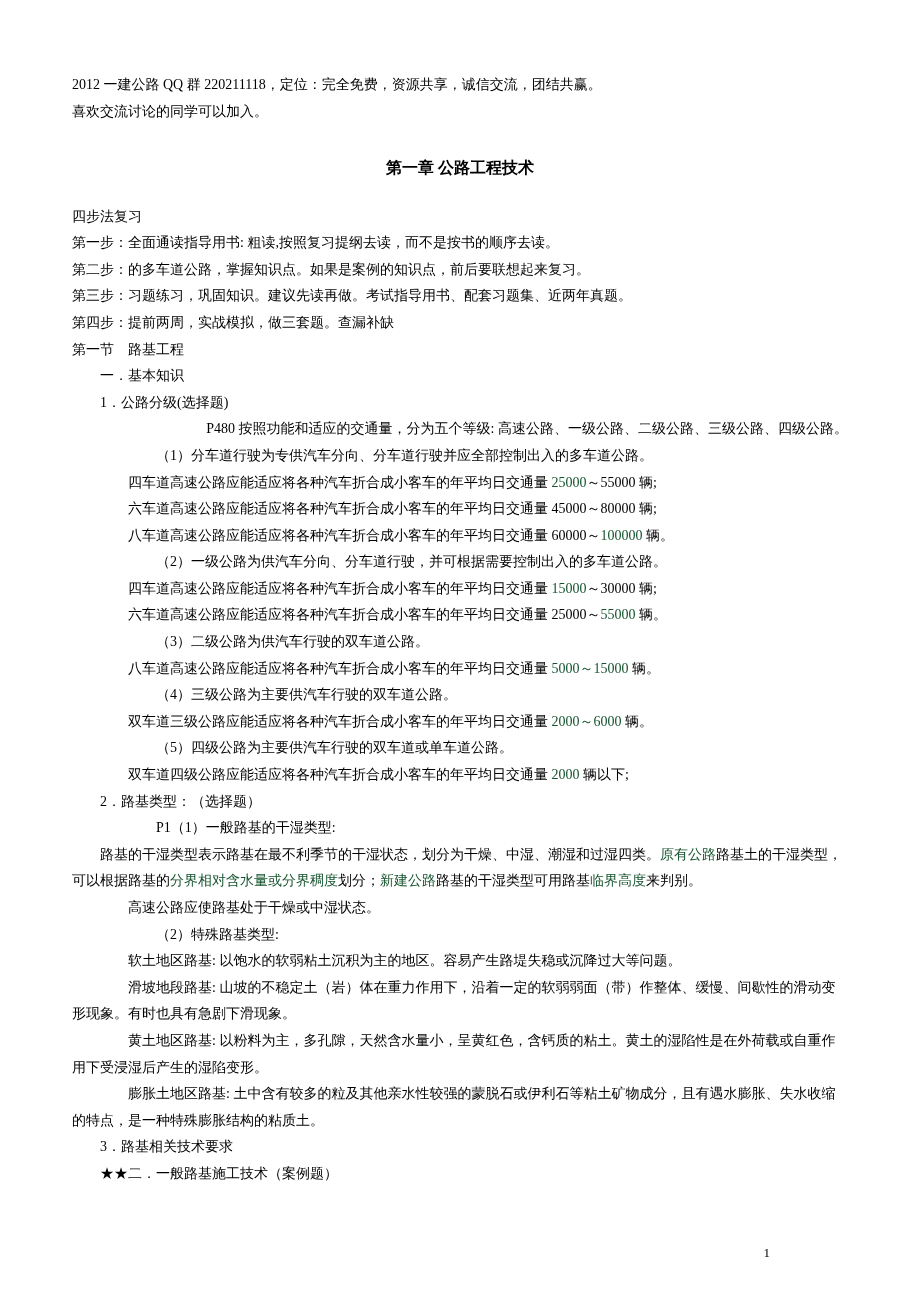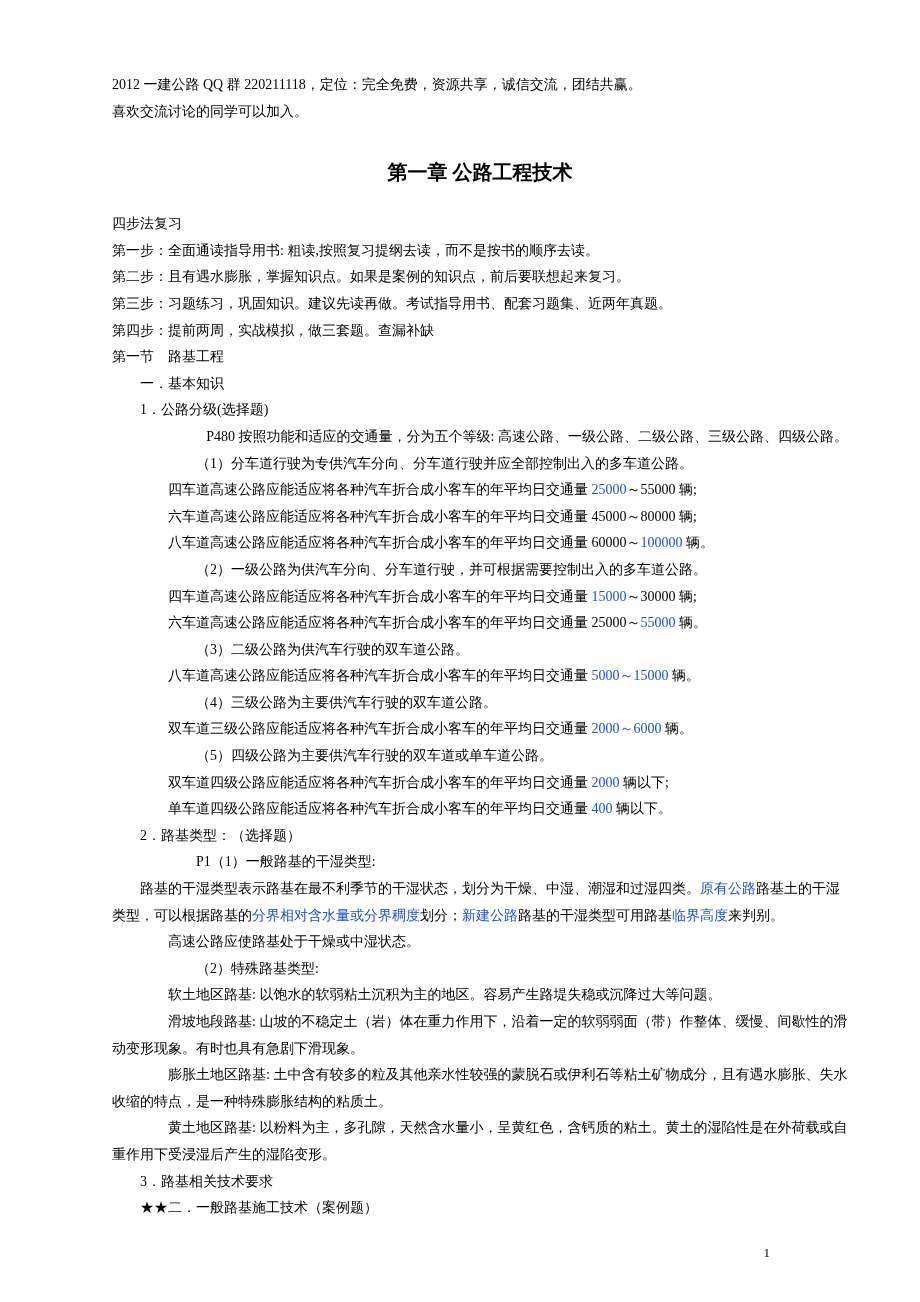--- a/index.html
+++ b/index.html
@@ -11,67 +11,66 @@
       color: #000;
       background: #fff;
       width: 776px;
     }
     .intro {
       margin-bottom: 28px;
     }
     .chapter-title {
       text-align: center;
       font-weight: bold;
-      font-size: 20px;
+      font-size: 16px;
       margin: 10px 0 20px 0;
     }
     .bold {
       font-weight: normal;
     }
     .blue {
-      color: #1d4ed8;
+      color: #14532d;
       font-family: Liberation Serif, serif;
     }
     .indent-1 {
       padding-left: 28px;
     }
     .indent-2 {
       padding-left: 56px;
     }
     .indent-3 {
       padding-left: 84px;
     }
     .page-num {
       position: absolute;
       bottom: 36px;
       right: 78px;
       font-size: 13px;
     }
     .page-wrap {
       position: relative;
       min-height: 1230px;
-      margin-left: 40px;
     }
   </style>
 </head>
 <body>
 
 <div class="page-wrap">
 
   <div class="intro">
     <div>2012 一建公路 QQ 群 220211118，定位：完全免费，资源共享，诚信交流，团结共赢。</div>
     <div>喜欢交流讨论的同学可以加入。</div>
   </div>
 
   <div class="chapter-title">第一章 公路工程技术</div>
 
   <div>
     <div class="bold">四步法复习</div>
     <div><span class="bold">第一步：全面通读指导用书: </span><span>粗读,按照复习提纲去读，而不是按书的顺序去读。</span></div>
-    <div><span class="bold">第二步：且有遇水膨胀，掌握知识点。</span><span>如果是案例的知识点，前后要联想起来复习。</span></div>
+    <div><span class="bold">第二步：的多车道公路，掌握知识点。</span><span>如果是案例的知识点，前后要联想起来复习。</span></div>
     <div><span class="bold">第三步：习题练习，巩固知识。</span><span>建议先读再做。考试指导用书、配套习题集、近两年真题。</span></div>
     <div><span class="bold">第四步：提前两周，实战模拟，做三套题。</span><span>查漏补缺</span></div>
   </div>
 
   <div class="bold">第一节　路基工程</div>
 
   <div class="indent-1 bold">一．基本知识</div>
 
   <div class="indent-1 bold">1．公路分级(选择题)</div>
   <div style="padding-left:84px; text-indent:-84px; margin-left:0;text-align:right;">
@@ -88,35 +87,34 @@
   <div class="indent-2"><span>六车道高速公路应能适应将各种汽车折合成小客车的年平均日交通量 25000～</span><span class="blue">55000</span><span> 辆。</span></div>
 
   <div class="indent-3"><span>（3）</span><span class="bold">二级公路</span><span>为供汽车行驶的双车道公路。</span></div>
   <div class="indent-2"><span>八车道高速公路应能适应将各种汽车折合成小客车的年平均日交通量 </span><span class="blue">5000～15000</span><span> 辆。</span></div>
 
   <div class="indent-3"><span>（4）</span><span class="bold">三级公路</span><span>为主要供汽车行驶的双车道公路。</span></div>
   <div class="indent-2"><span>双车道三级公路应能适应将各种汽车折合成小客车的年平均日交通量 </span><span class="blue">2000～6000</span><span> 辆。</span></div>
 
   <div class="indent-3"><span>（5）</span><span class="bold">四级公路</span><span>为主要供汽车行驶的双车道或单车道公路。</span></div>
   <div class="indent-2"><span>双车道四级公路应能适应将各种汽车折合成小客车的年平均日交通量 </span><span class="blue">2000</span><span> 辆以下;</span></div>
-  <div class="indent-2"><span>单车道四级公路应能适应将各种汽车折合成小客车的年平均日交通量 </span><span class="blue">400</span><span> 辆以下。</span></div>
 
   <div class="indent-1 bold">2．路基类型：（选择题）</div>
   <div class="indent-3">P1（1）一般路基的干湿类型:</div>
 
   <div style="text-indent:28px;">
     <span>路基的干湿类型表示路基在</span><span class="bold">最不利季节</span><span>的干湿状态，划分为</span><span class="bold">干燥、中湿、潮湿和过湿</span><span>四类。</span><span class="blue">原有公路</span><span>路基土的干湿类型，可以根据路基的</span><span class="blue">分界相对含水量或分界稠度</span><span>划分；</span><span class="blue">新建公路</span><span>路基的干湿类型可用路基</span><span class="blue">临界高度</span><span>来判别。</span>
   </div>
 
   <div class="indent-2"><span>高速公路应使路基处于</span><span class="bold">干燥</span><span>或</span><span class="bold">中湿</span><span>状态。</span></div>
 
   <div class="indent-3">（2）特殊路基类型:</div>
 
   <div style="text-indent:56px;"><span>软土地区路基: 以饱水的软弱粘土沉积为主的地区。容易产生路堤失稳或沉降过大等问题。</span></div>
   <div style="text-indent:56px;"><span>滑坡地段路基: 山坡的不稳定土（岩）体在重力作用下，沿着一定的软弱弱面（带）作整体、缓慢、间歇性的滑动变形现象。有时也具有急剧下滑现象。</span></div>
+  <div style="text-indent:56px;"><span>黄土地区路基: 以粉料为主，多孔隙，天然含水量小，呈黄红色，含钙质的粘土。黄土的湿陷性是在外荷载或自重作用下受浸湿后产生的湿陷变形。</span></div>
   <div style="text-indent:56px;"><span>膨胀土地区路基: 土中含有较多的粒及其他亲水性较强的蒙脱石或伊利石等粘土矿物成分，且有遇水膨胀、失水收缩的特点，是一种特殊膨胀结构的粘质土。</span></div>
-  <div style="text-indent:56px;"><span>黄土地区路基: 以粉料为主，多孔隙，天然含水量小，呈黄红色，含钙质的粘土。黄土的湿陷性是在外荷载或自重作用下受浸湿后产生的湿陷变形。</span></div>
 
   <div class="indent-1 bold">3．路基相关技术要求</div>
   <div class="indent-1 bold">★★二．一般路基施工技术（案例题）</div>
 
   <div class="page-num">1</div>
 </div>
 
 </body></html>

